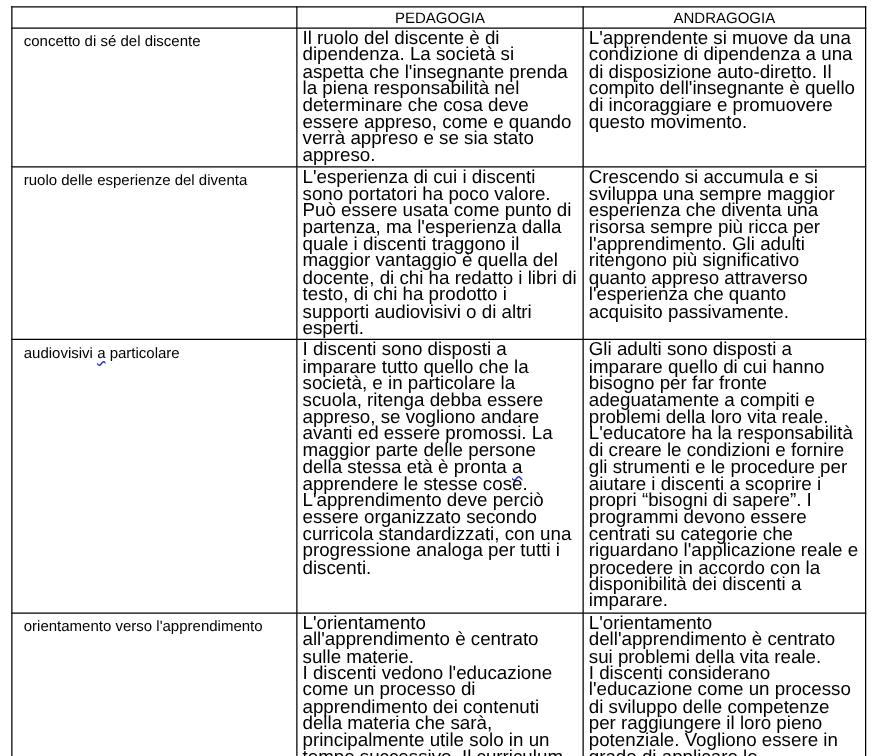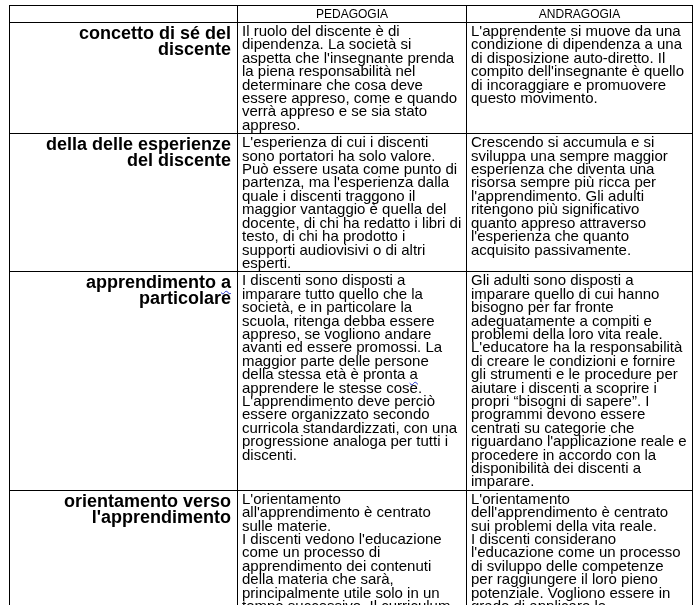--- a/index.html
+++ b/index.html
@@ -31,26 +31,25 @@
   }
   thead th {
     height: 16px;
     font-weight: normal;
     font-size: 12px;
     line-height: 16px;
     text-align: center;
     padding: 0 2px;
   }
   td.label-cell {
-    font-weight: bold;
-    font-size: 18px;
+    font-weight: normal;
+    font-size: 12px;
     line-height: 16px;
     padding: 2px 6px 2px 9px;
     white-space: pre-wrap;
-    text-align: right;
   }
   td.body-cell {
     font-size: 15px;
     line-height: 13.4px;
     padding: 1px 4px 2px 4px;
     white-space: pre-wrap;
   }
   tbody tr.row-1 { height: 86px; }
   tbody tr.row-2 { height: 108px; }
   tbody tr.row-3 { height: 177px; }
@@ -86,26 +85,26 @@
         <th>ANDRAGOGIA</th>
       </tr>
     </thead>
     <tbody>
       <tr class="row-1">
         <td class="label-cell"><span>concetto di sé del discente</span></td>
         <td class="body-cell"><span>Il ruolo del discente è di dipendenza. La società si aspetta che l'insegnante prenda la piena responsabilità nel determinare che cosa deve essere appreso, come e quando verrà appreso e se sia stato appreso.</span></td>
         <td class="body-cell"><span>L'apprendente si muove da una condizione di dipendenza a una di disposizione auto-diretto. Il compito dell'insegnante è quello di incoraggiare e promuovere questo movimento.</span></td>
       </tr>
       <tr class="row-2">
-        <td class="label-cell"><span>della delle esperienze del discente</span></td>
-        <td class="body-cell"><span>L'esperienza di cui i discenti sono portatori ha solo valore. Può essere usata come punto di partenza, ma l'esperienza dalla quale i discenti traggono il maggior vantaggio è quella del docente, di chi ha redatto i libri di testo, di chi ha prodotto i supporti audiovisivi o di altri esperti.</span></td>
+        <td class="label-cell"><span>ruolo delle esperienze del diventa</span></td>
+        <td class="body-cell"><span>L'esperienza di cui i discenti sono portatori ha poco valore. Può essere usata come punto di partenza, ma l'esperienza dalla quale i discenti traggono il maggior vantaggio è quella del docente, di chi ha redatto i libri di testo, di chi ha prodotto i supporti audiovisivi o di altri esperti.</span></td>
         <td class="body-cell"><span>Crescendo si accumula e si sviluppa una sempre maggior esperienza che diventa una risorsa sempre più ricca per l'apprendimento. Gli adulti ritengono più significativo quanto appreso attraverso l'esperienza che quanto acquisito passivamente.</span></td>
       </tr>
       <tr class="row-3">
-        <td class="label-cell"><span>apprendimento </span><span class="m-grammar">a</span><span> particolare</span></td>
+        <td class="label-cell"><span>audiovisivi </span><span class="m-grammar">a</span><span> particolare</span></td>
         <td class="body-cell"><span>I discenti sono disposti a imparare tutto quello che la società, e in particolare la scuola, ritenga debba essere appreso, se vogliono andare avanti ed essere promossi. La maggior parte delle persone della stessa età è pronta </span><span class="m-grammar">a</span><span> apprendere le stesse cose. L'apprendimento deve perciò essere organizzato secondo </span><span class="m-spell">curricola</span><span> standardizzati, con una progressione analoga per tutti i discenti.</span></td>
         <td class="body-cell"><span>Gli adulti sono disposti a imparare quello di cui hanno bisogno per far fronte adeguatamente a compiti e problemi della loro vita reale. L'educatore ha la responsabilità di creare le condizioni e fornire gli strumenti e le procedure per aiutare i discenti a scoprire i propri “bisogni di sapere”. I programmi devono essere centrati su categorie che riguardano l'applicazione reale e procedere in accordo con la disponibilità dei discenti a imparare.</span></td>
       </tr>
       <tr class="row-4">
         <td class="label-cell"><span>orientamento verso l'apprendimento</span></td>
         <td class="body-cell"><span>L'orientamento all'apprendimento è centrato sulle materie.
 I discenti vedono l'educazione come un processo di apprendimento dei contenuti della materia che sarà, principalmente utile solo in un tempo successivo. Il curriculum viene organizzato in unità che seguono la logica della materia (per esempio dalla storia antica alla storia moderna, da concetti matematici o scientifici semplici, a concetti più complessi).</span></td>
         <td class="body-cell"><span>L'orientamento dell'apprendimento è centrato sui problemi della vita reale.
 I discenti considerano l'educazione come un processo di sviluppo delle competenze per raggiungere il loro pieno potenziale. Vogliono essere in grado di applicare le conoscenze e le abilità che acquisiscono oggi, per vivere in maniera più efficace il domani. Le esperienze di apprendimento devono essere organizzate per categorie di sviluppo delle competenze. L'orientamento all'apprendimento è centrato su compiti e problemi della vita reale.</span></td>
       </tr>

